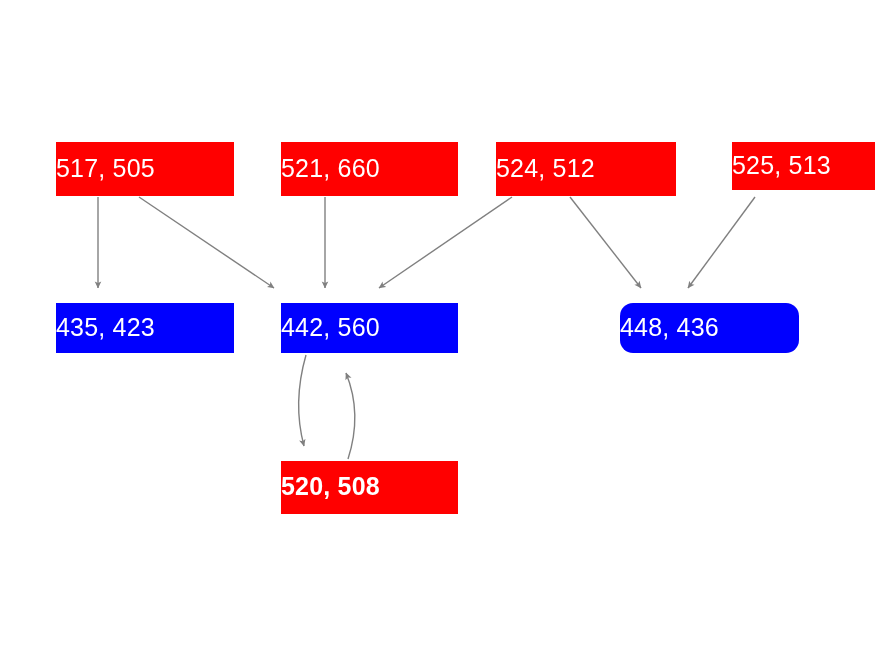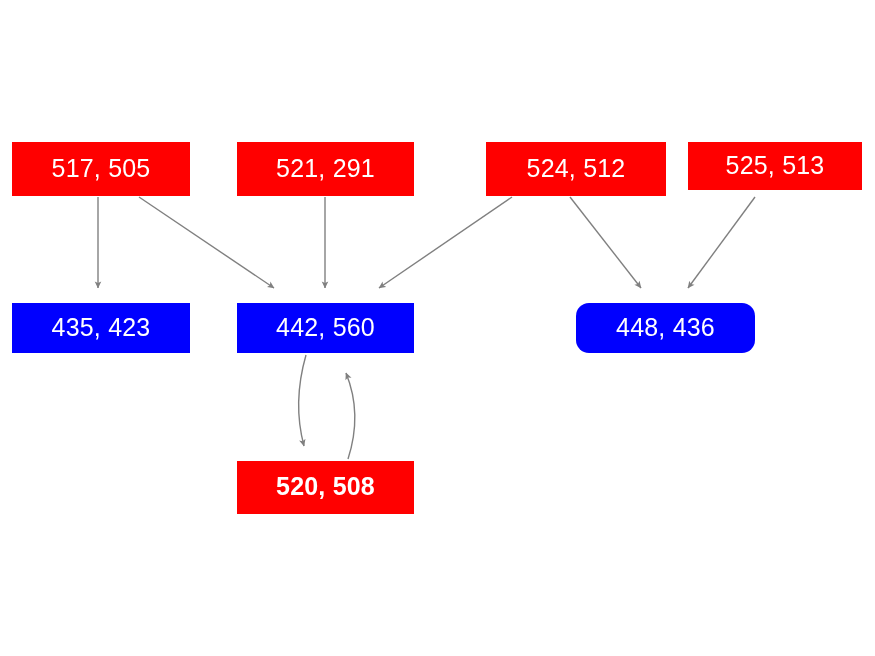--- a/index.html
+++ b/index.html
@@ -25,29 +25,30 @@
     top: 0;
     width: 875px;
     height: 656px;
     pointer-events: none;
   }
   .node {
     position: absolute;
     box-sizing: border-box;
     display: flex;
     align-items: center;
-    justify-content: center;
+    justify-content: flex-start;
     color: #ffffff;
     font-family: "Liberation Sans", sans-serif;
     font-size: 25px;
     font-weight: 400;
     line-height: 1;
     letter-spacing: 0.2px;
     white-space: nowrap;
     user-select: none;
+    margin-left: 44px;
   }
   .node-label {
     display: block;
     transform: translateY(-1px);
   }
 </style>
 </head>
 <body>
 
 <div id="graph-canvas">
@@ -74,24 +75,24 @@
     <path d="M 306 355 C 296 390, 297 420, 304 446" fill="none" stroke="#808080" stroke-width="1.4" marker-end="url(#arrowhead)"></path>
 
     <path d="M 348 459 C 358 428, 357 400, 346 373" fill="none" stroke="#808080" stroke-width="1.4" marker-end="url(#arrowhead)"></path>
   </svg>
 
   <div class="node" style="left:12px; top:142px; width:178px; height:54px; background:#ff0000;">
     <span class="node-label">517, 505</span>
   </div>
 
   <div class="node" style="left:237px; top:142px; width:177px; height:54px; background:#ff0000;">
-    <span class="node-label">521, 291</span>
+    <span class="node-label">521, 660</span>
   </div>
 
-  <div class="node" style="left:486px; top:142px; width:180px; height:54px; background:#ff0000;">
+  <div class="node" style="left:452px; top:142px; width:180px; height:54px; background:#ff0000;">
     <span class="node-label">524, 512</span>
   </div>
 
   <div class="node" style="left:688px; top:142px; width:174px; height:48px; background:#ff0000;">
     <span class="node-label">525, 513</span>
   </div>
 
   <div class="node" style="left:12px; top:303px; width:178px; height:50px; background:#0000ff;">
     <span class="node-label">435, 423</span>
   </div>

